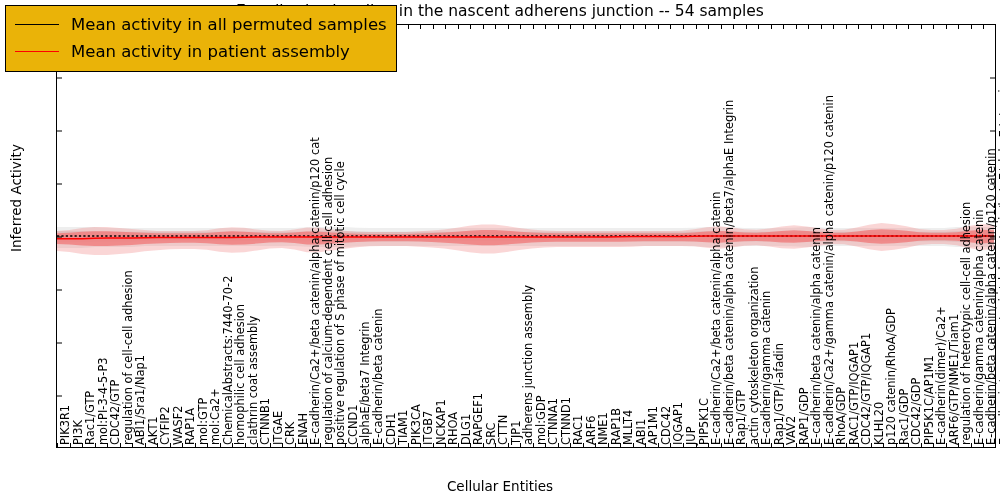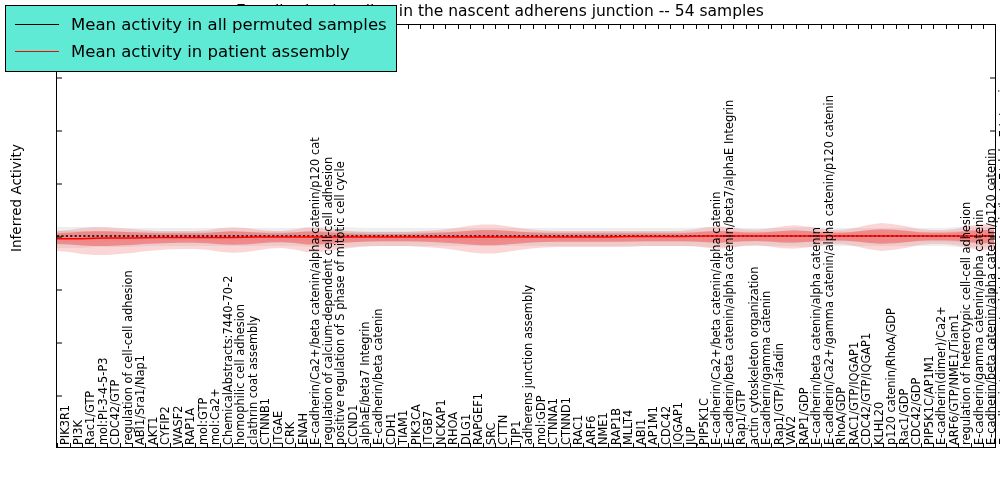--- a/index.html
+++ b/index.html
@@ -36,35 +36,36 @@
   .xlab{position:absolute;font-size:11.4px;line-height:11.4px;
         white-space:nowrap;transform-origin:0 0;
         transform:rotate(-90deg) translate(0,0);}
 
   
   .band{position:absolute;left:0;top:0;width:100%;height:100%;}
   svg.band{display:block;}
 
   
   #legend{position:absolute;left:5px;top:5px;
-          border:1.1px solid #000;background:#5eead4;
+          border:1.1px solid #000;background:#eab308;
           padding:5px 9px 6px 9px;box-sizing:border-box;}
   .legrow{display:flex;align-items:center;height:27px;}
   .legline{width:44px;height:0;border-top:1.6px solid #000;margin-right:12px;}
   .legline.red{border-top-color:#ff0000;}
   .legtxt{font-size:16.5px;white-space:nowrap;}
 </style>
 </head>
 <body>
 
 <div id="fig">
 
   <div id="title">E-cadherin signaling in the nascent adherens junction -- 54 samples</div>
 
   <div id="ylabel">Inferred Activity</div>
+  <div id="xlabel">Cellular Entities</div>
 
   <div id="yticks-host"></div>
 
   <div id="axes">
     <svg class="band" id="plot-svg" viewBox="0 0 940 424" preserveAspectRatio="none">
         <path d="M0.00 202.94 L12.52 202.94 L25.04 202.94 L37.56 202.94 L50.08 203.89 L62.60 203.94 L75.12 203.94 L87.64 203.94 L100.16 203.94 L112.68 203.94 L125.20 203.94 L137.72 203.94 L150.24 203.94 L162.76 203.94 L175.28 203.94 L187.80 203.94 L200.32 203.94 L212.84 203.94 L225.36 203.94 L237.88 203.94 L250.40 203.21 L262.92 202.94 L275.44 202.94 L287.96 202.94 L300.48 203.62 L313.00 203.94 L325.52 203.94 L338.04 203.94 L350.56 203.94 L363.08 203.94 L375.60 203.94 L388.12 203.94 L400.64 203.94 L413.16 203.94 L425.68 203.94 L438.20 203.94 L450.72 203.94 L463.24 203.94 L475.76 203.94 L488.28 203.94 L500.80 203.94 L513.32 203.94 L525.84 203.94 L538.36 203.94 L550.88 203.94 L563.40 203.94 L575.92 203.94 L588.44 203.94 L600.96 203.94 L613.48 203.94 L626.00 203.94 L638.52 203.62 L651.04 202.94 L663.56 202.94 L676.08 203.22 L688.60 203.94 L701.12 203.94 L713.64 203.94 L726.16 203.94 L738.68 203.73 L751.20 202.94 L763.72 203.12 L776.24 203.94 L788.76 203.94 L801.28 203.94 L813.80 203.94 L826.32 203.94 L838.84 203.94 L851.36 203.94 L863.88 203.94 L876.40 203.94 L888.92 203.89 L901.44 202.94 L913.96 202.94 L926.48 202.94 L939.00 202.94 L939.00 223.08 L926.48 223.08 L913.96 223.08 L901.44 223.08 L888.92 222.12 L876.40 222.07 L863.88 222.07 L851.36 222.07 L838.84 222.07 L826.32 222.07 L813.80 222.07 L801.28 222.07 L788.76 222.07 L776.24 222.07 L763.72 222.89 L751.20 223.08 L738.68 222.28 L726.16 222.07 L713.64 222.07 L701.12 222.07 L688.60 222.07 L676.08 222.80 L663.56 223.08 L651.04 223.08 L638.52 222.39 L626.00 222.07 L613.48 222.07 L600.96 222.07 L588.44 222.07 L575.92 222.07 L563.40 222.07 L550.88 222.07 L538.36 222.07 L525.84 222.07 L513.32 222.07 L500.80 222.07 L488.28 222.07 L475.76 222.07 L463.24 222.07 L450.72 222.07 L438.20 222.07 L425.68 222.07 L413.16 222.07 L400.64 222.07 L388.12 222.07 L375.60 222.07 L363.08 222.07 L350.56 222.07 L338.04 222.07 L325.52 222.07 L313.00 222.07 L300.48 222.39 L287.96 223.08 L275.44 223.08 L262.92 223.08 L250.40 222.81 L237.88 222.07 L225.36 222.07 L212.84 222.07 L200.32 222.07 L187.80 222.07 L175.28 222.07 L162.76 222.07 L150.24 222.07 L137.72 222.07 L125.20 222.07 L112.68 222.07 L100.16 222.07 L87.64 222.16 L75.12 223.08 L62.60 223.08 L50.08 223.08 L37.56 223.12 L25.04 224.08 L12.52 224.08 L0.00 224.08 Z" fill="#c8c8c8" opacity="0.30"></path>
         <path d="M0.00 207.23 L12.52 207.23 L25.04 207.23 L37.56 207.23 L50.08 207.73 L62.60 207.76 L75.12 207.76 L87.64 207.76 L100.16 207.76 L112.68 207.76 L125.20 207.76 L137.72 207.76 L150.24 207.76 L162.76 207.76 L175.28 207.76 L187.80 207.76 L200.32 207.76 L212.84 207.76 L225.36 207.76 L237.88 207.76 L250.40 207.37 L262.92 207.23 L275.44 207.23 L287.96 207.23 L300.48 207.59 L313.00 207.76 L325.52 207.76 L338.04 207.76 L350.56 207.76 L363.08 207.76 L375.60 207.76 L388.12 207.76 L400.64 207.76 L413.16 207.76 L425.68 207.76 L438.20 207.76 L450.72 207.76 L463.24 207.76 L475.76 207.76 L488.28 207.76 L500.80 207.76 L513.32 207.76 L525.84 207.76 L538.36 207.76 L550.88 207.76 L563.40 207.76 L575.92 207.76 L588.44 207.76 L600.96 207.76 L613.48 207.76 L626.00 207.76 L638.52 207.59 L651.04 207.23 L663.56 207.23 L676.08 207.38 L688.60 207.76 L701.12 207.76 L713.64 207.76 L726.16 207.76 L738.68 207.65 L751.20 207.23 L763.72 207.33 L776.24 207.76 L788.76 207.76 L801.28 207.76 L813.80 207.76 L826.32 207.76 L838.84 207.76 L851.36 207.76 L863.88 207.76 L876.40 207.76 L888.92 207.73 L901.44 207.23 L913.96 207.23 L926.48 207.23 L939.00 207.23 L939.00 217.83 L926.48 217.83 L913.96 217.83 L901.44 217.83 L888.92 217.33 L876.40 217.30 L863.88 217.30 L851.36 217.30 L838.84 217.30 L826.32 217.30 L813.80 217.30 L801.28 217.30 L788.76 217.30 L776.24 217.30 L763.72 217.73 L751.20 217.83 L738.68 217.41 L726.16 217.30 L713.64 217.30 L701.12 217.30 L688.60 217.30 L676.08 217.68 L663.56 217.83 L651.04 217.83 L638.52 217.47 L626.00 217.30 L613.48 217.30 L600.96 217.30 L588.44 217.30 L575.92 217.30 L563.40 217.30 L550.88 217.30 L538.36 217.30 L525.84 217.30 L513.32 217.30 L500.80 217.30 L488.28 217.30 L475.76 217.30 L463.24 217.30 L450.72 217.30 L438.20 217.30 L425.68 217.30 L413.16 217.30 L400.64 217.30 L388.12 217.30 L375.60 217.30 L363.08 217.30 L350.56 217.30 L338.04 217.30 L325.52 217.30 L313.00 217.30 L300.48 217.47 L287.96 217.83 L275.44 217.83 L262.92 217.83 L250.40 217.69 L237.88 217.30 L225.36 217.30 L212.84 217.30 L200.32 217.30 L187.80 217.30 L175.28 217.30 L162.76 217.30 L150.24 217.30 L137.72 217.30 L125.20 217.30 L112.68 217.30 L100.16 217.30 L87.64 217.35 L75.12 217.83 L62.60 217.83 L50.08 217.83 L37.56 217.85 L25.04 218.36 L12.52 218.36 L0.00 218.36 Z" fill="#c8c8c8" opacity="0.55"></path>
         <path d="M0.00 206.97 L12.52 205.97 L25.04 204.00 L37.56 202.98 L50.08 202.94 L62.60 203.88 L75.12 204.87 L87.64 205.86 L100.16 206.86 L112.68 206.97 L125.20 206.97 L137.72 206.97 L150.24 206.12 L162.76 204.29 L175.28 203.12 L187.80 203.74 L200.32 205.53 L212.84 206.74 L225.36 206.97 L237.88 205.46 L250.40 203.47 L262.92 203.66 L275.44 205.37 L287.96 206.66 L300.48 207.65 L313.00 207.97 L325.52 207.97 L338.04 207.97 L350.56 207.97 L363.08 207.35 L375.60 206.36 L388.12 205.37 L400.64 203.80 L413.16 201.81 L425.68 200.37 L438.20 200.45 L450.72 201.97 L463.24 203.96 L475.76 205.45 L488.28 206.44 L500.80 206.97 L513.32 206.97 L525.84 206.97 L538.36 206.97 L550.88 206.97 L563.40 206.97 L575.92 206.97 L588.44 206.97 L600.96 206.97 L613.48 206.97 L626.00 206.63 L638.52 205.31 L651.04 203.33 L663.56 202.23 L676.08 203.50 L688.60 205.22 L701.12 205.70 L713.64 204.47 L726.16 202.48 L738.68 201.14 L751.20 202.33 L763.72 204.32 L776.24 205.96 L788.76 205.64 L801.28 203.50 L813.80 200.65 L826.32 199.03 L838.84 200.13 L851.36 202.21 L863.88 205.03 L876.40 205.96 L888.92 205.90 L901.44 204.83 L913.96 201.88 L926.48 199.93 L939.00 200.92 L939.00 225.09 L926.48 226.08 L913.96 224.14 L901.44 221.18 L888.92 220.11 L876.40 220.06 L863.88 220.98 L851.36 223.80 L838.84 225.88 L826.32 226.98 L813.80 225.36 L801.28 222.51 L788.76 220.38 L776.24 220.06 L763.72 221.69 L751.20 223.68 L738.68 224.88 L726.16 224.31 L713.64 222.55 L701.12 221.32 L688.60 221.80 L676.08 223.52 L663.56 224.80 L651.04 223.69 L638.52 222.39 L626.00 222.07 L613.48 222.07 L600.96 222.07 L588.44 222.07 L575.92 222.69 L563.40 223.08 L550.88 223.08 L538.36 223.08 L525.84 223.08 L513.32 223.08 L500.80 223.08 L488.28 223.60 L475.76 224.59 L463.24 226.08 L450.72 228.07 L438.20 229.59 L425.68 229.67 L413.16 228.23 L400.64 226.25 L388.12 224.67 L375.60 223.68 L363.08 222.69 L350.56 222.07 L338.04 222.07 L325.52 222.07 L313.00 222.41 L300.48 223.40 L287.96 224.70 L275.44 226.69 L262.92 228.39 L250.40 228.31 L237.88 225.59 L225.36 224.08 L212.84 224.54 L200.32 226.53 L187.80 228.31 L175.28 228.93 L162.76 227.76 L150.24 225.94 L137.72 225.09 L125.20 225.09 L112.68 225.21 L100.16 226.21 L87.64 227.29 L75.12 229.20 L62.60 230.19 L50.08 231.13 L37.56 231.09 L25.04 230.07 L12.52 228.10 L0.00 227.11 Z" fill="#f08080" opacity="0.32"></path>
         <path d="M0.00 209.35 L12.52 208.83 L25.04 207.79 L37.56 207.25 L50.08 207.23 L62.60 207.72 L75.12 208.25 L87.64 208.77 L100.16 209.29 L112.68 209.35 L125.20 209.35 L137.72 209.35 L150.24 208.90 L162.76 207.94 L175.28 207.33 L187.80 207.65 L200.32 208.59 L212.84 209.23 L225.36 209.35 L237.88 208.56 L250.40 207.51 L262.92 207.61 L275.44 208.51 L287.96 209.19 L300.48 209.71 L313.00 209.88 L325.52 209.88 L338.04 209.88 L350.56 209.88 L363.08 209.55 L375.60 209.03 L388.12 208.51 L400.64 207.68 L413.16 206.64 L425.68 205.88 L438.20 205.92 L450.72 206.72 L463.24 207.77 L475.76 208.55 L488.28 209.07 L500.80 209.35 L513.32 209.35 L525.84 209.35 L538.36 209.35 L550.88 209.35 L563.40 209.35 L575.92 209.35 L588.44 209.35 L600.96 209.35 L613.48 209.35 L626.00 209.17 L638.52 208.48 L651.04 207.43 L663.56 206.86 L676.08 207.53 L688.60 208.43 L701.12 208.69 L713.64 208.04 L726.16 206.99 L738.68 206.28 L751.20 206.91 L763.72 207.96 L776.24 208.82 L788.76 208.65 L801.28 207.53 L813.80 206.03 L826.32 205.17 L838.84 205.75 L851.36 206.85 L863.88 208.33 L876.40 208.82 L888.92 208.79 L901.44 208.23 L913.96 206.67 L926.48 205.65 L939.00 206.17 L939.00 218.89 L926.48 219.41 L913.96 218.39 L901.44 216.83 L888.92 216.27 L876.40 216.24 L863.88 216.73 L851.36 218.21 L838.84 219.31 L826.32 219.89 L813.80 219.03 L801.28 217.53 L788.76 216.41 L776.24 216.24 L763.72 217.10 L751.20 218.15 L738.68 218.78 L726.16 218.48 L713.64 217.55 L701.12 216.90 L688.60 217.16 L676.08 218.06 L663.56 218.73 L651.04 218.16 L638.52 217.47 L626.00 217.30 L613.48 217.30 L600.96 217.30 L588.44 217.30 L575.92 217.63 L563.40 217.83 L550.88 217.83 L538.36 217.83 L525.84 217.83 L513.32 217.83 L500.80 217.83 L488.28 218.11 L475.76 218.63 L463.24 219.41 L450.72 220.46 L438.20 221.26 L425.68 221.30 L413.16 220.54 L400.64 219.50 L388.12 218.67 L375.60 218.15 L363.08 217.63 L350.56 217.30 L338.04 217.30 L325.52 217.30 L313.00 217.48 L300.48 218.00 L287.96 218.69 L275.44 219.73 L262.92 220.63 L250.40 220.59 L237.88 219.15 L225.36 218.36 L212.84 218.60 L200.32 219.65 L187.80 220.59 L175.28 220.91 L162.76 220.30 L150.24 219.34 L137.72 218.89 L125.20 218.89 L112.68 218.95 L100.16 219.48 L87.64 220.05 L75.12 221.05 L62.60 221.58 L50.08 222.07 L37.56 222.05 L25.04 221.51 L12.52 220.47 L0.00 219.95 Z" fill="#f08080" opacity="0.85"></path>
         <path d="M0.00 212.00 L12.52 212.00 L25.04 212.00 L37.56 212.00 L50.08 212.00 L62.60 212.00 L75.12 212.00 L87.64 212.00 L100.16 212.00 L112.68 212.00 L125.20 212.00 L137.72 212.00 L150.24 212.00 L162.76 212.00 L175.28 212.00 L187.80 212.00 L200.32 212.00 L212.84 212.00 L225.36 212.00 L237.88 212.00 L250.40 212.00 L262.92 212.00 L275.44 212.00 L287.96 212.00 L300.48 212.00 L313.00 212.00 L325.52 212.00 L338.04 212.00 L350.56 212.00 L363.08 212.00 L375.60 212.00 L388.12 212.00 L400.64 212.00 L413.16 212.00 L425.68 212.00 L438.20 212.00 L450.72 212.00 L463.24 212.00 L475.76 212.00 L488.28 212.00 L500.80 212.00 L513.32 212.00 L525.84 212.00 L538.36 212.00 L550.88 212.00 L563.40 212.00 L575.92 212.00 L588.44 212.00 L600.96 212.00 L613.48 212.00 L626.00 212.00 L638.52 212.00 L651.04 212.00 L663.56 212.00 L676.08 212.00 L688.60 212.00 L701.12 212.00 L713.64 212.00 L726.16 212.00 L738.68 212.00 L751.20 212.00 L763.72 212.00 L776.24 212.00 L788.76 212.00 L801.28 212.00 L813.80 212.00 L826.32 212.00 L838.84 212.00 L851.36 212.00 L863.88 212.00 L876.40 212.00 L888.92 212.00 L901.44 212.00 L913.96 212.00 L926.48 212.00 L939.00 212.00" fill="none" stroke="#000000" stroke-width="1.6" stroke-dasharray="2.2,2.2"></path>

